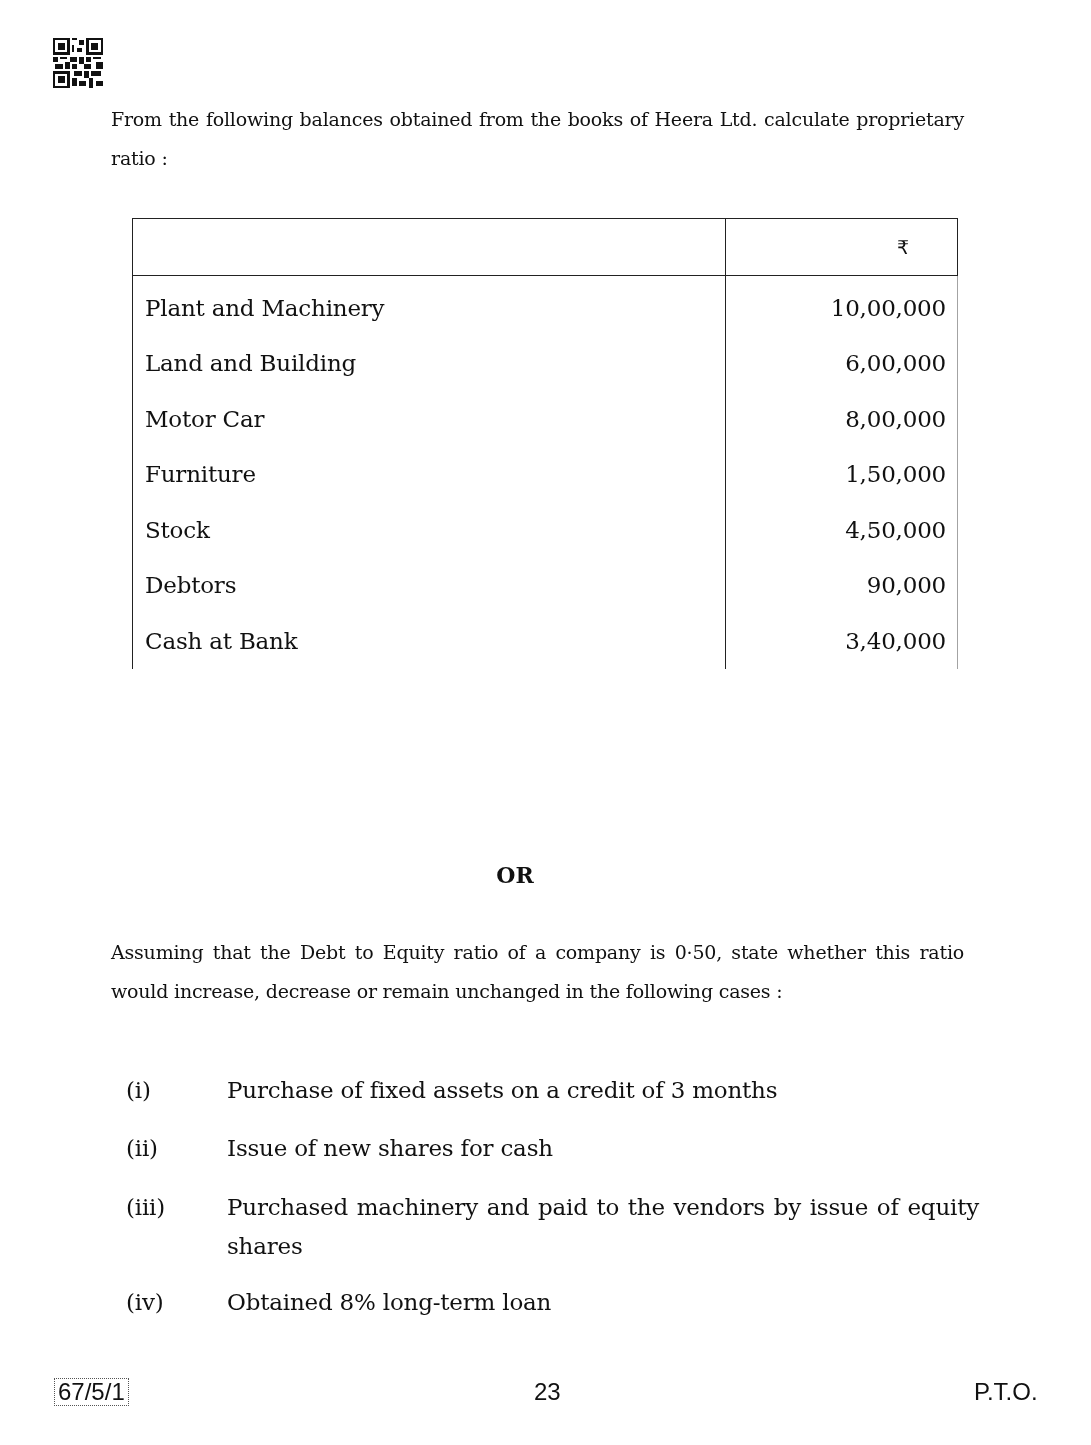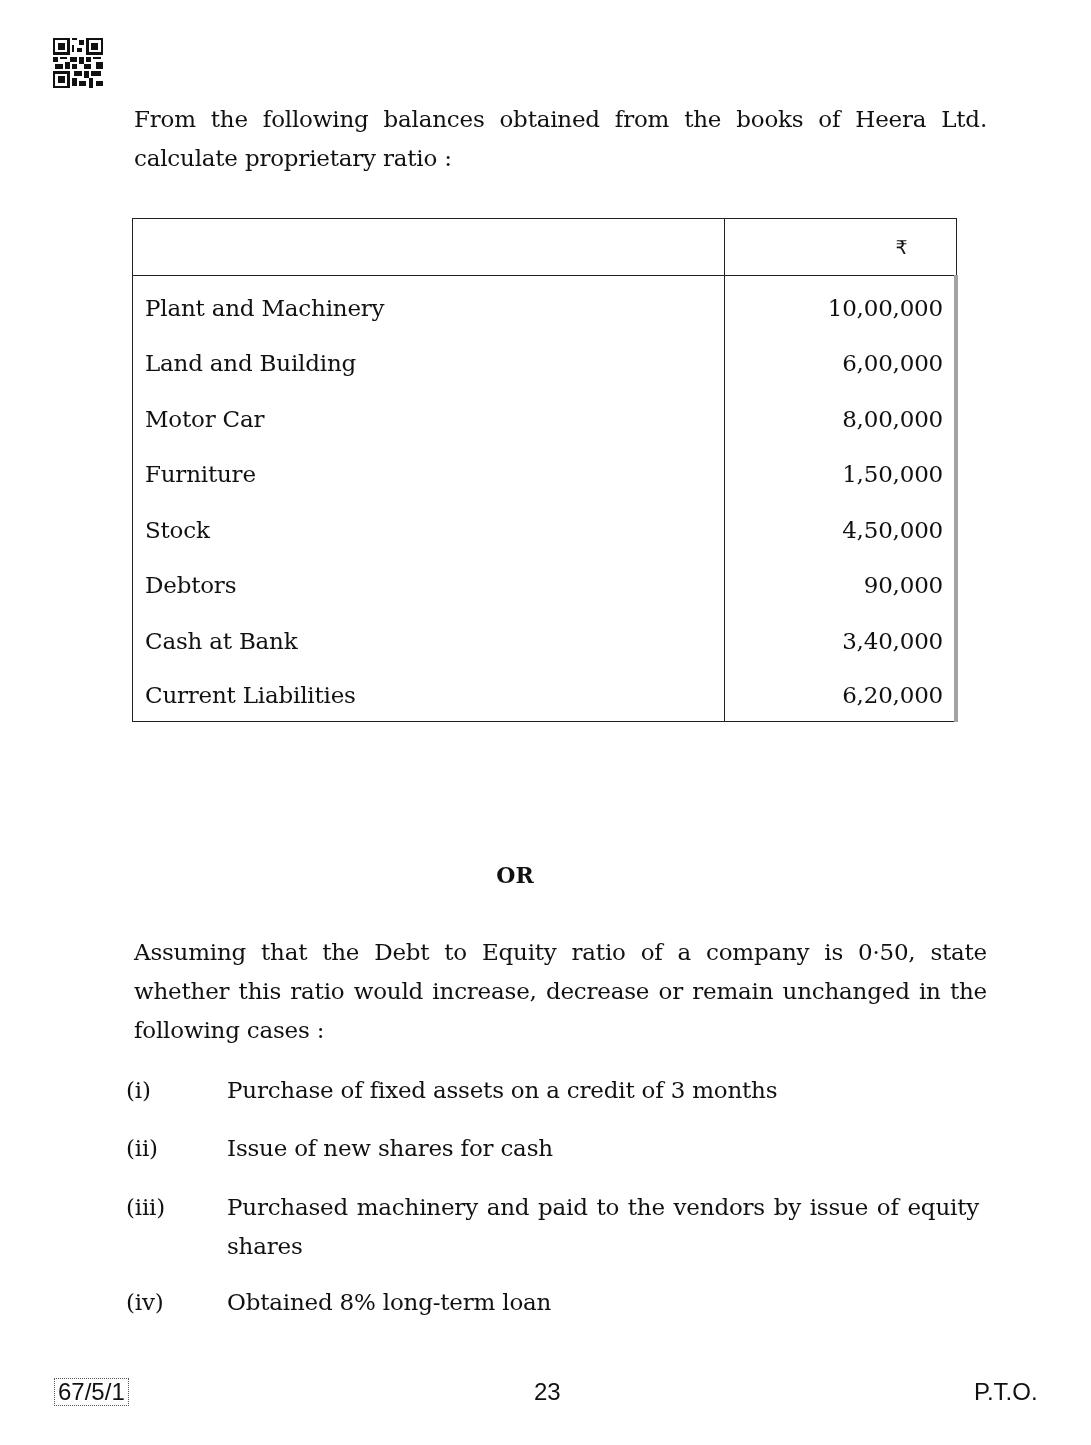--- a/index.html
+++ b/index.html
@@ -5,33 +5,33 @@
   html, body { margin: 0; padding: 0; background: #ffffff; }
   body {
     width: 1091px; height: 1445px; position: relative; overflow: hidden;
     font-family: "DejaVu Serif", "Liberation Serif", serif;
     color: #111111;
   }
   .qr {
     position: absolute; left: 52px; top: 38px; width: 52px; height: 50px;
   }
   .para {
-    position: absolute; left: 134px; width: 853px;
-    font-size: 23px; line-height: 39px; text-align: justify;
+    position: absolute; left: 111px; width: 853px;
+    font-size: 19px; line-height: 39px; text-align: justify;
     letter-spacing: -0.2px;
   }
   #p1 { top: 100px; }
   table.bal {
     position: absolute; left: 132px; top: 218px; width: 826px;
     border-collapse: collapse; font-size: 23px; letter-spacing: -0.2px;
   }
   table.bal td { padding: 0; }
   table.bal .hdr td { height: 56px; border: 1px solid #222; }
   table.bal .c1 { border-left: 1px solid #222; border-right: 1px solid #222; padding-left: 12px; }
-  table.bal .c2 { border-right: 4px solid #a3a3a3; text-align: right; padding-right: 11px; width: 183px; }
+  table.bal .c2 { border-right: 1px solid #a3a3a3; text-align: right; padding-right: 11px; width: 183px; }
   table.bal .body td { height: 55.5px; }
   table.bal .body.first td { padding-top: 4px; }
   table.bal .body.last td { border-bottom: 1px solid #222; height: 52px; }
   .rupee { font-family: "DejaVu Sans", sans-serif; font-size: 19px; padding-right: 48px !important; }
   .or {
     position: absolute; left: 0; width: 1030px; top: 862px; text-align: center;
     font-weight: bold; font-size: 22px;
   }
   #p2 { top: 933px; }
   .item {
@@ -119,24 +119,20 @@
     <td class="c2">4,50,000</td>
   </tr>
   <tr class="body">
     <td class="c1">Debtors</td>
     <td class="c2">90,000</td>
   </tr>
   <tr class="body">
     <td class="c1">Cash at Bank</td>
     <td class="c2">3,40,000</td>
   </tr>
-  <tr class="body last">
-    <td class="c1">Current Liabilities</td>
-    <td class="c2">6,20,000</td>
-  </tr>
 </tbody>
   </table>
 
 <div class="or">OR</div>
 
 <div class="para" id="p2">Assuming that the Debt to Equity ratio of a company is 0·50, state whether this ratio would increase, decrease or remain unchanged in the following cases :</div>
 
 <div class="item" id="it1">
   <span class="num">(i)</span>
   <div class="txt">Purchase of fixed assets on a credit of 3 months</div>

